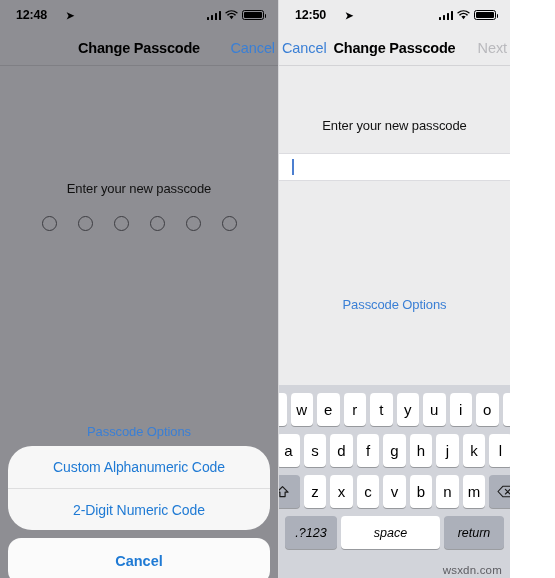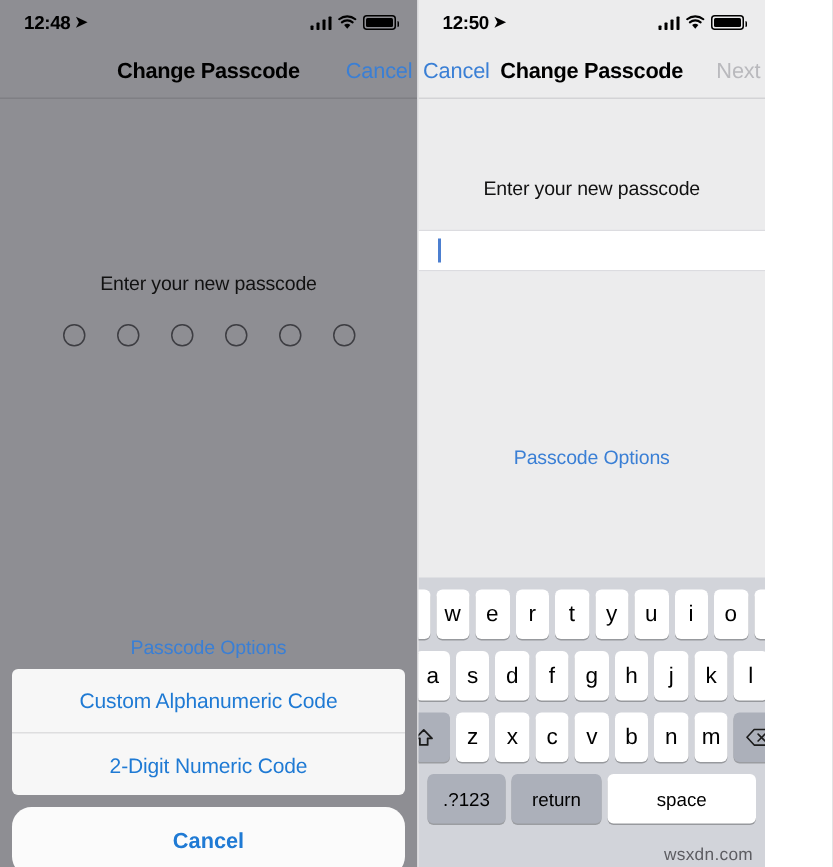--- a/index.html
+++ b/index.html
@@ -29,21 +29,21 @@
   
   .statusbar {
     height: 30px;
     display: flex; align-items: center;
     justify-content: space-between;
     padding: 0 14px 0 16px;
   }
   .sb-time {
     font-size: 12.5px; font-weight: bold;
     letter-spacing: -0.2px;
-    display: flex; align-items: center; gap: 3px;
+    display: flex; align-items: center; gap: 19px;
   }
   .sb-right { display: flex; align-items: center; gap: 4px; }
   .loc-arrow { font-size: 10px; transform: rotate(0deg); }
 
   
   .bars { display: flex; align-items: flex-end; gap: 1.5px; height: 9px; }
   .bars i { width: 2.5px; background: currentColor; border-radius: 0.5px; display:block; }
   .bars i:nth-child(1){ height: 3px; }
   .bars i:nth-child(2){ height: 5px; }
   .bars i:nth-child(3){ height: 7px; }
@@ -104,21 +104,21 @@
     position: absolute; top: 358px; left: 0; right: 0;
     text-align: center; font-size: 13px; color: #3a7fd5;
     letter-spacing: -0.1px; cursor: pointer;
   }
 
   
   .sheet {
     position: absolute; left: 8px; right: 8px; bottom: -6px;
   }
   .sheet-group {
-    background: #f7f7f7; border-radius: 4px; overflow: hidden;
+    background: #f7f7f7; border-radius: 24px; overflow: hidden;
     margin-bottom: 8px;
   }
   .sheet-item {
     height: 42px; display: flex; align-items: center; justify-content: center;
     font-size: 14px; color: #1f7ad4; letter-spacing: -0.1px; cursor: pointer;
   }
   .sheet-item + .sheet-item { border-top: 1px solid #dededf; }
   .sheet-cancel {
     background: #fbfbfb; border-radius: 13px;
     height: 46px; display: flex; align-items: center; justify-content: center;
@@ -163,21 +163,21 @@
     cursor: pointer; user-select: none;
   }
   .key.dark {
     background: #acb0ba; box-shadow: 0 1px 0 rgba(0,0,0,0.26);
   }
   .krow.r3 .key.letter { max-width: 25px; }
   .key.wide { flex: 0 0 34px; }
   .key.num { flex: 0 0 52px; font-size: 12.5px; }
   .key.space { flex: 1 1 auto; font-size: 12.5px; }
   .key.return { flex: 0 0 60px; font-size: 12.5px; }
-  .krow.r4 { padding: 0 4px; }
+  .krow.r4 { padding: 0 4px; font-style: italic; }
   .shift-ico svg, .del-ico svg { display: block; }
   .watermark {
     position: absolute; right: 8px; bottom: 2px;
     font-size: 11.5px; color: #5d5d62; letter-spacing: 0.2px;
   }
 </style>
 </head>
 <body>
 
 <div class="screens">
@@ -325,19 +325,19 @@
           <span class="del-ico">
             <svg width="18" height="13" viewBox="0 0 18 13">
                 <path d="M5.8 1.3 H16 a1 1 0 0 1 1 1 v8.4 a1 1 0 0 1 -1 1 H5.8 L1 6.5 Z" fill="none" stroke="#1b1b1b" stroke-width="1.1" stroke-linejoin="round"></path>
                 <path d="M8.4 4.4 L13 9 M13 4.4 L8.4 9" stroke="#1b1b1b" stroke-width="1.1" stroke-linecap="round"></path>
               </svg>
           </span>
         </div>
       </div>
       <div class="krow r4">
         <div class="key dark num">.?123</div>
+        <div class="key space">space</div>
         <div class="key dark return">return</div>
-        <div class="key space">space</div>
       </div>
       <div class="watermark">wsxdn.com</div>
     </div>
   </div>
 </div>
 
 </body></html>

